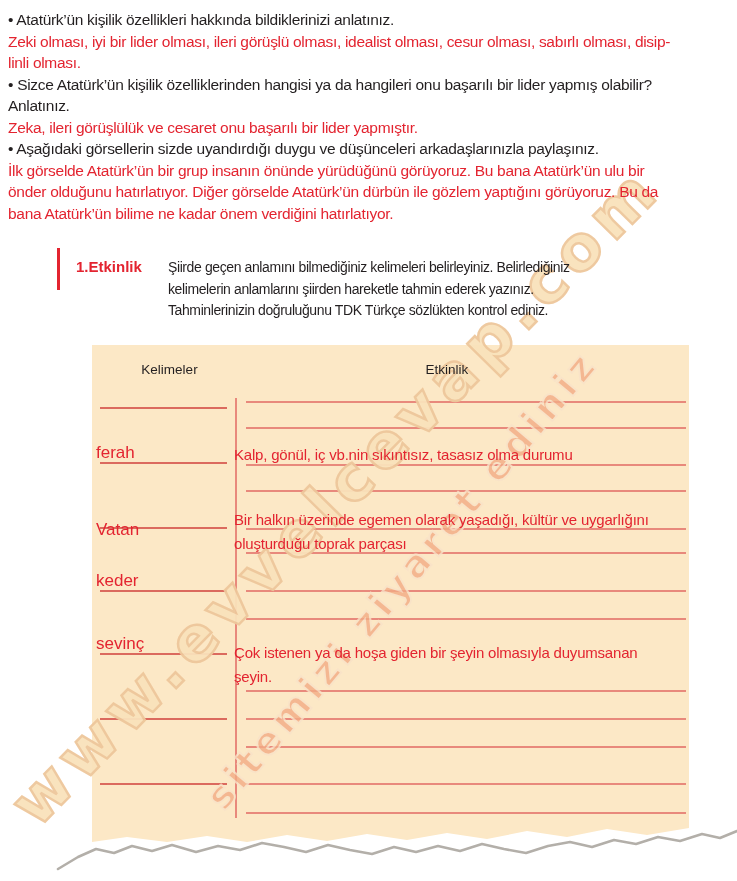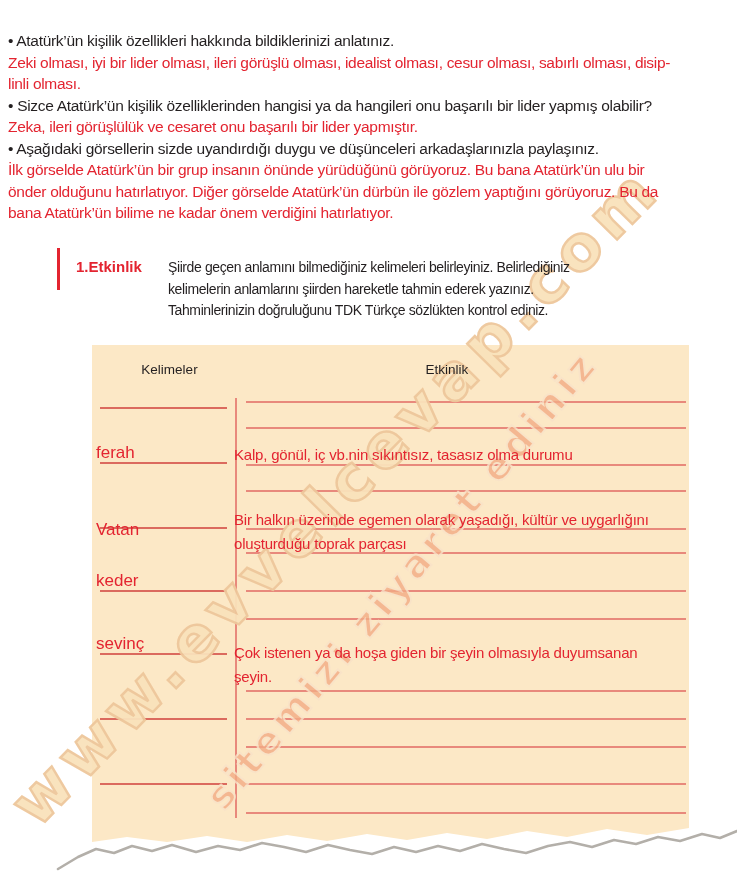--- a/index.html
+++ b/index.html
@@ -12,21 +12,21 @@
   }
   
   .txt{position:absolute;z-index:3;white-space:nowrap;}
   .c-black{color:var(--black);}
   .c-red{color:var(--red);}
   .intro-line{
     position:relative;
     font-size:15.5px;line-height:21.5px;letter-spacing:-0.3px;
     white-space:nowrap;z-index:3;
   }
-  #intro{position:absolute;left:8px;top:9px;z-index:3;margin-top:21px;}
+  #intro{position:absolute;left:8px;top:9px;z-index:3;}
   #activity-bar{
     position:absolute;left:57px;top:248px;width:3px;height:42px;
     background:var(--red);z-index:3;
   }
   #activity-label{
     left:76px;top:258px;font-size:15px;font-weight:bold;color:var(--red);
   }
   #instructions{position:absolute;left:168px;top:257px;z-index:3;}
   .instr-line{
     font-size:14px;font-weight:normal;line-height:21.5px;letter-spacing:-0.4px;
@@ -79,20 +79,21 @@
 </head>
 <body>
 
 <div id="canvas">
 
   <div id="intro">
     <div class="intro-line c-black">• Atatürk’ün kişilik özellikleri hakkında bildiklerinizi anlatınız.</div>
     <div class="intro-line c-red">Zeki olması, iyi bir lider olması, ileri görüşlü olması, idealist olması, cesur olması, sabırlı olması, disip-</div>
     <div class="intro-line c-red">linli olması.</div>
     <div class="intro-line c-black">• Sizce Atatürk’ün kişilik özelliklerinden hangisi ya da hangileri onu başarılı bir lider yapmış olabilir?</div>
+    <div class="intro-line c-black">Anlatınız.</div>
     <div class="intro-line c-red">Zeka, ileri görüşlülük ve cesaret onu başarılı bir lider yapmıştır.</div>
     <div class="intro-line c-black">• Aşağıdaki görsellerin sizde uyandırdığı duygu ve düşünceleri arkadaşlarınızla paylaşınız.</div>
     <div class="intro-line c-red">İlk görselde Atatürk’ün bir grup insanın önünde yürüdüğünü görüyoruz. Bu bana Atatürk’ün ulu bir</div>
     <div class="intro-line c-red">önder olduğunu hatırlatıyor. Diğer görselde Atatürk’ün dürbün ile gözlem yaptığını görüyoruz. Bu da</div>
     <div class="intro-line c-red">bana Atatürk’ün bilime ne kadar önem verdiğini hatırlatıyor.</div>
   </div>
 
   <div id="activity-bar"></div>
   <div id="activity-label" class="txt">1.Etkinlik</div>
   <div id="instructions">

